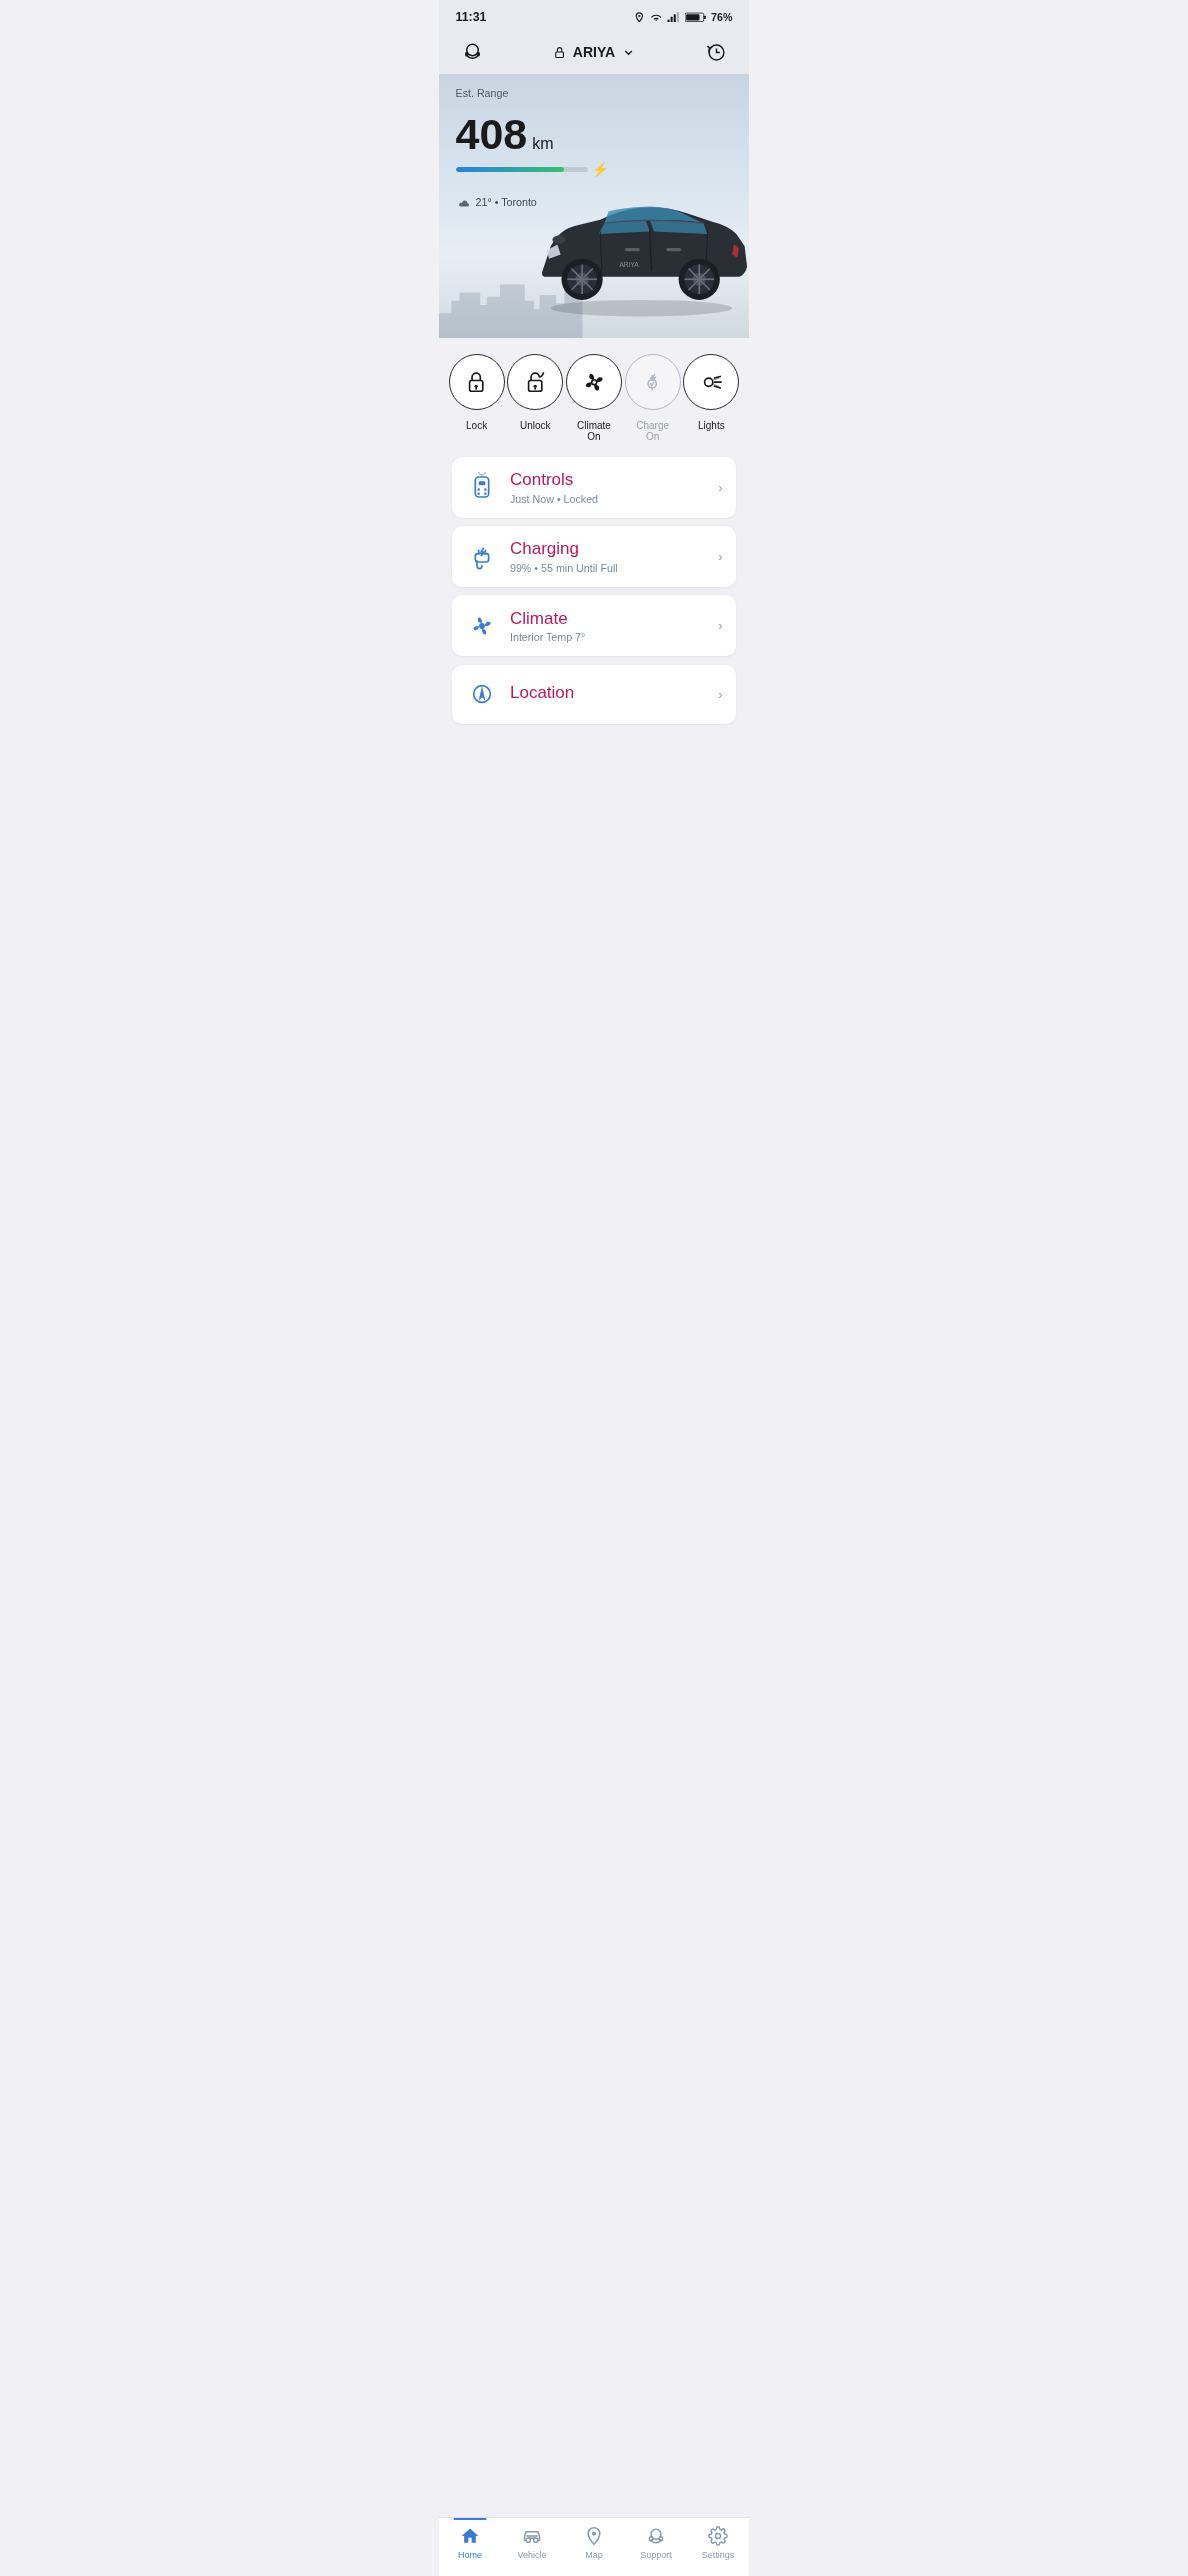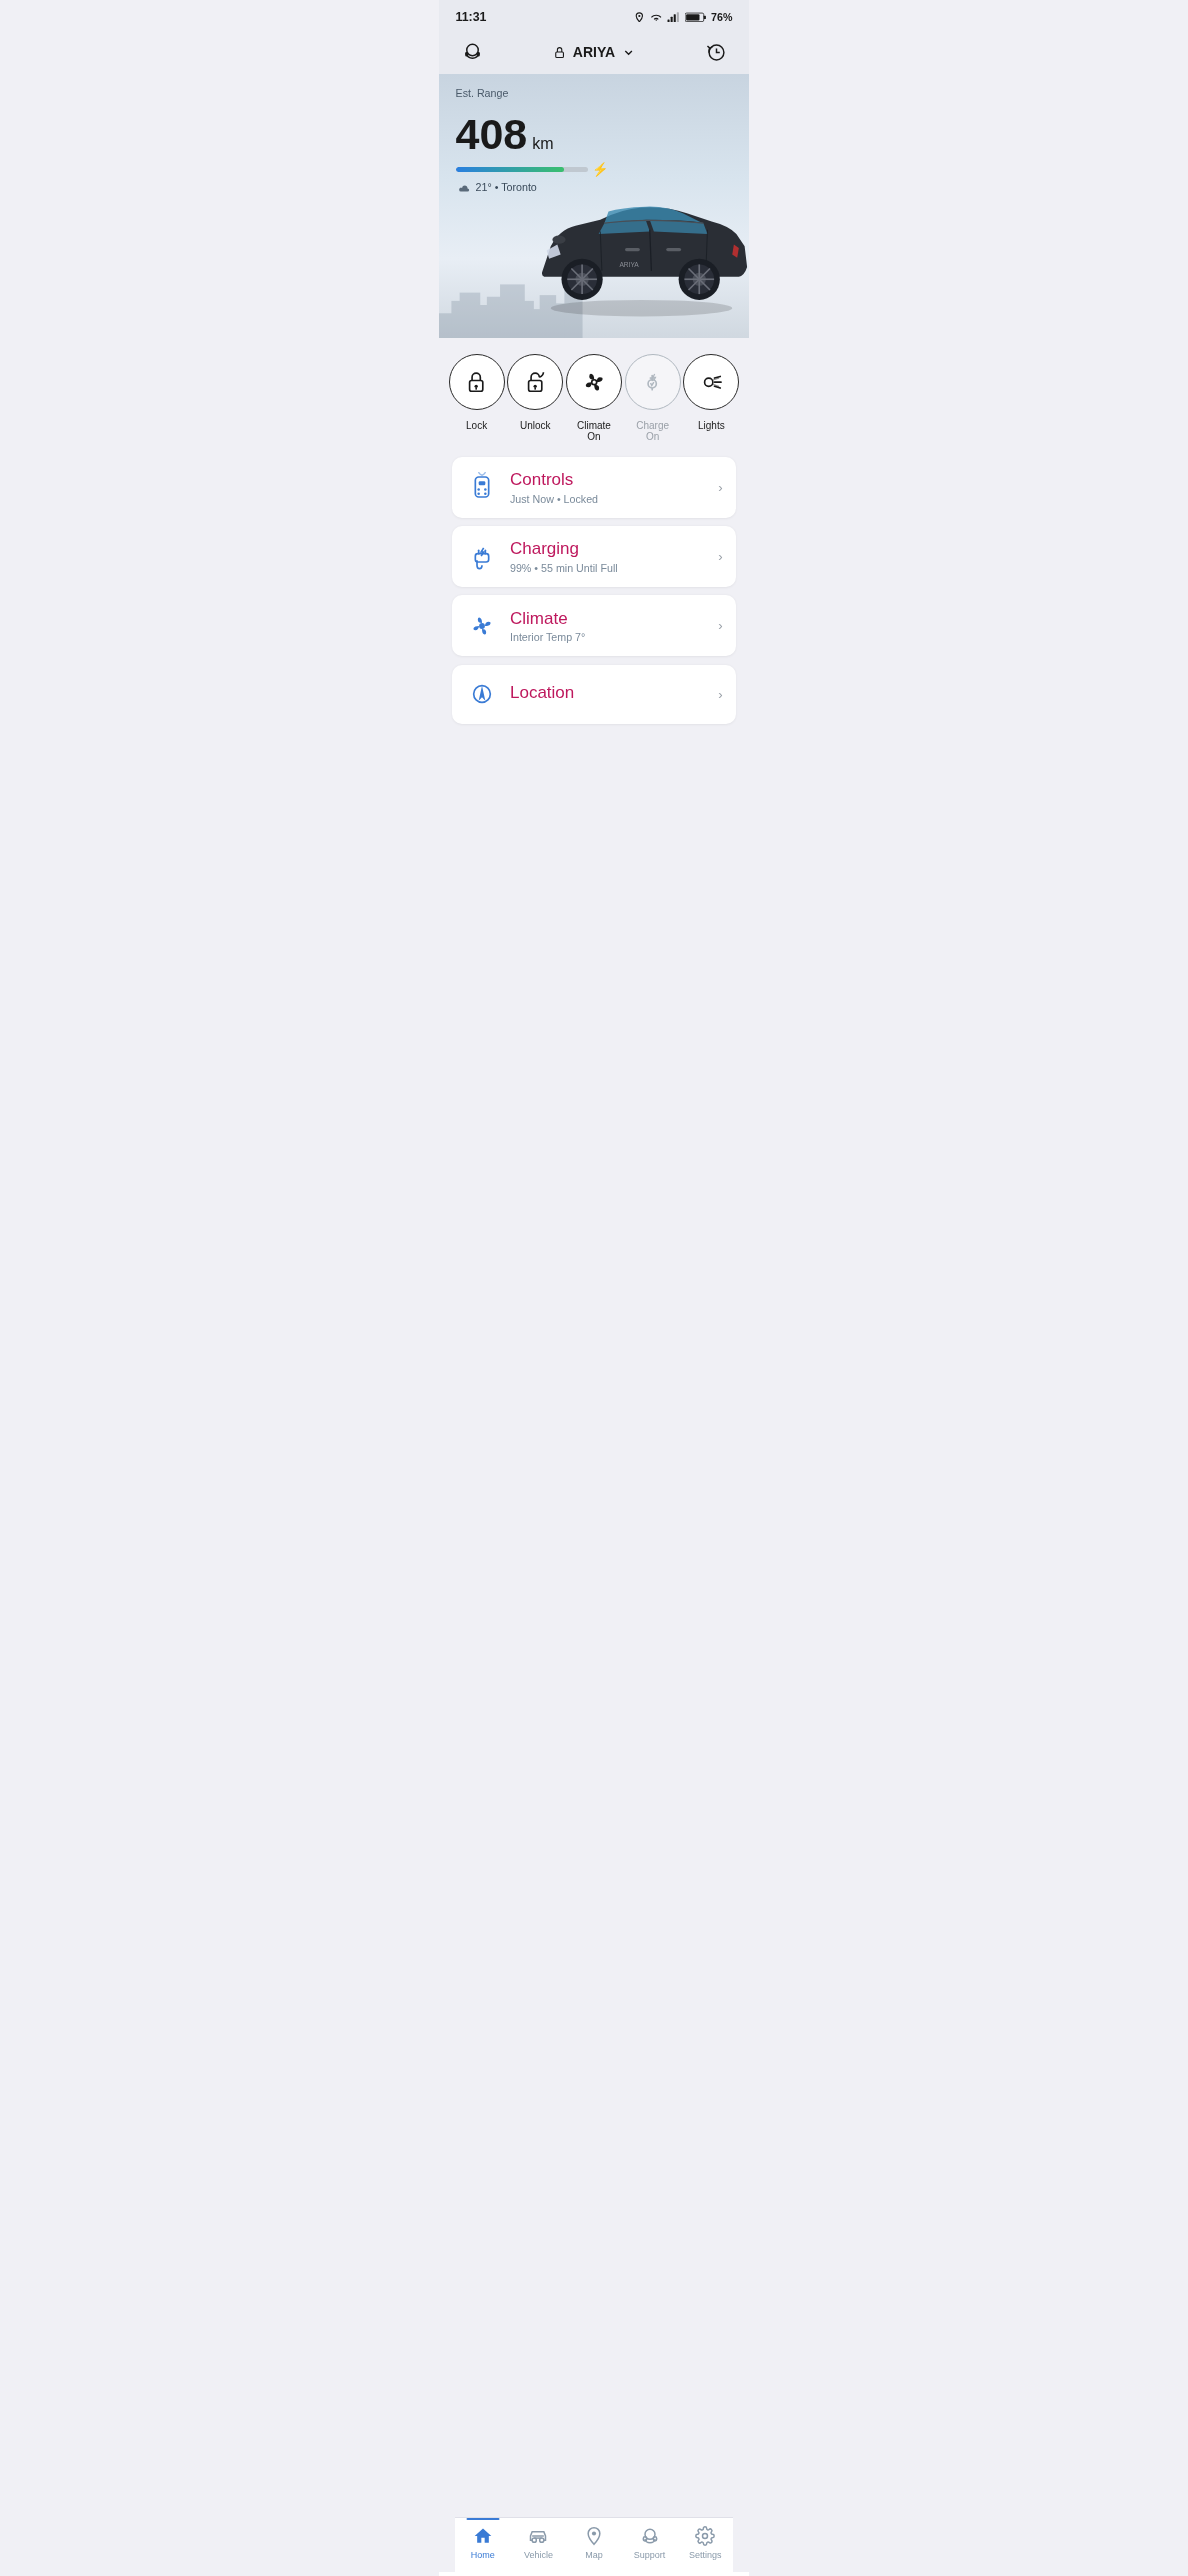--- a/index.html
+++ b/index.html
@@ -104,21 +104,21 @@
       height: 100%;
       background: linear-gradient(90deg, #2a7fe0, #3abf6e);
       border-radius: 2.5px;
       width: 82%;
     }
     .lightning-icon {
       color: #3abf6e;
       font-size: 13.2px;
     }
     .weather-info {
-      margin-top: 4px;
+      margin-top: 19px;
       display: flex;
       align-items: center;
       gap: 5px;
       font-size: 10.7px;
       color: #3a4a5a;
     }
     .car-image {
       position: absolute;
       right: -8.3px;
       bottom: 16.5px;
@@ -216,21 +216,21 @@
       color: #9aa0a8;
       font-size: 13.2px;
     }
 
     
     .bottom-nav {
       position: fixed;
       bottom: 0;
       left: 50%;
       transform: translateX(-50%);
-      width: 278px;
+      width: 310px;
       background: #fff;
       border-top: 0.8px solid #e0e0e8;
       display: flex;
       justify-content: space-around;
       align-items: flex-end;
       padding: 8.3px 0 16.5px;
       z-index: 100;
     }
     .nav-item {
       display: flex;

